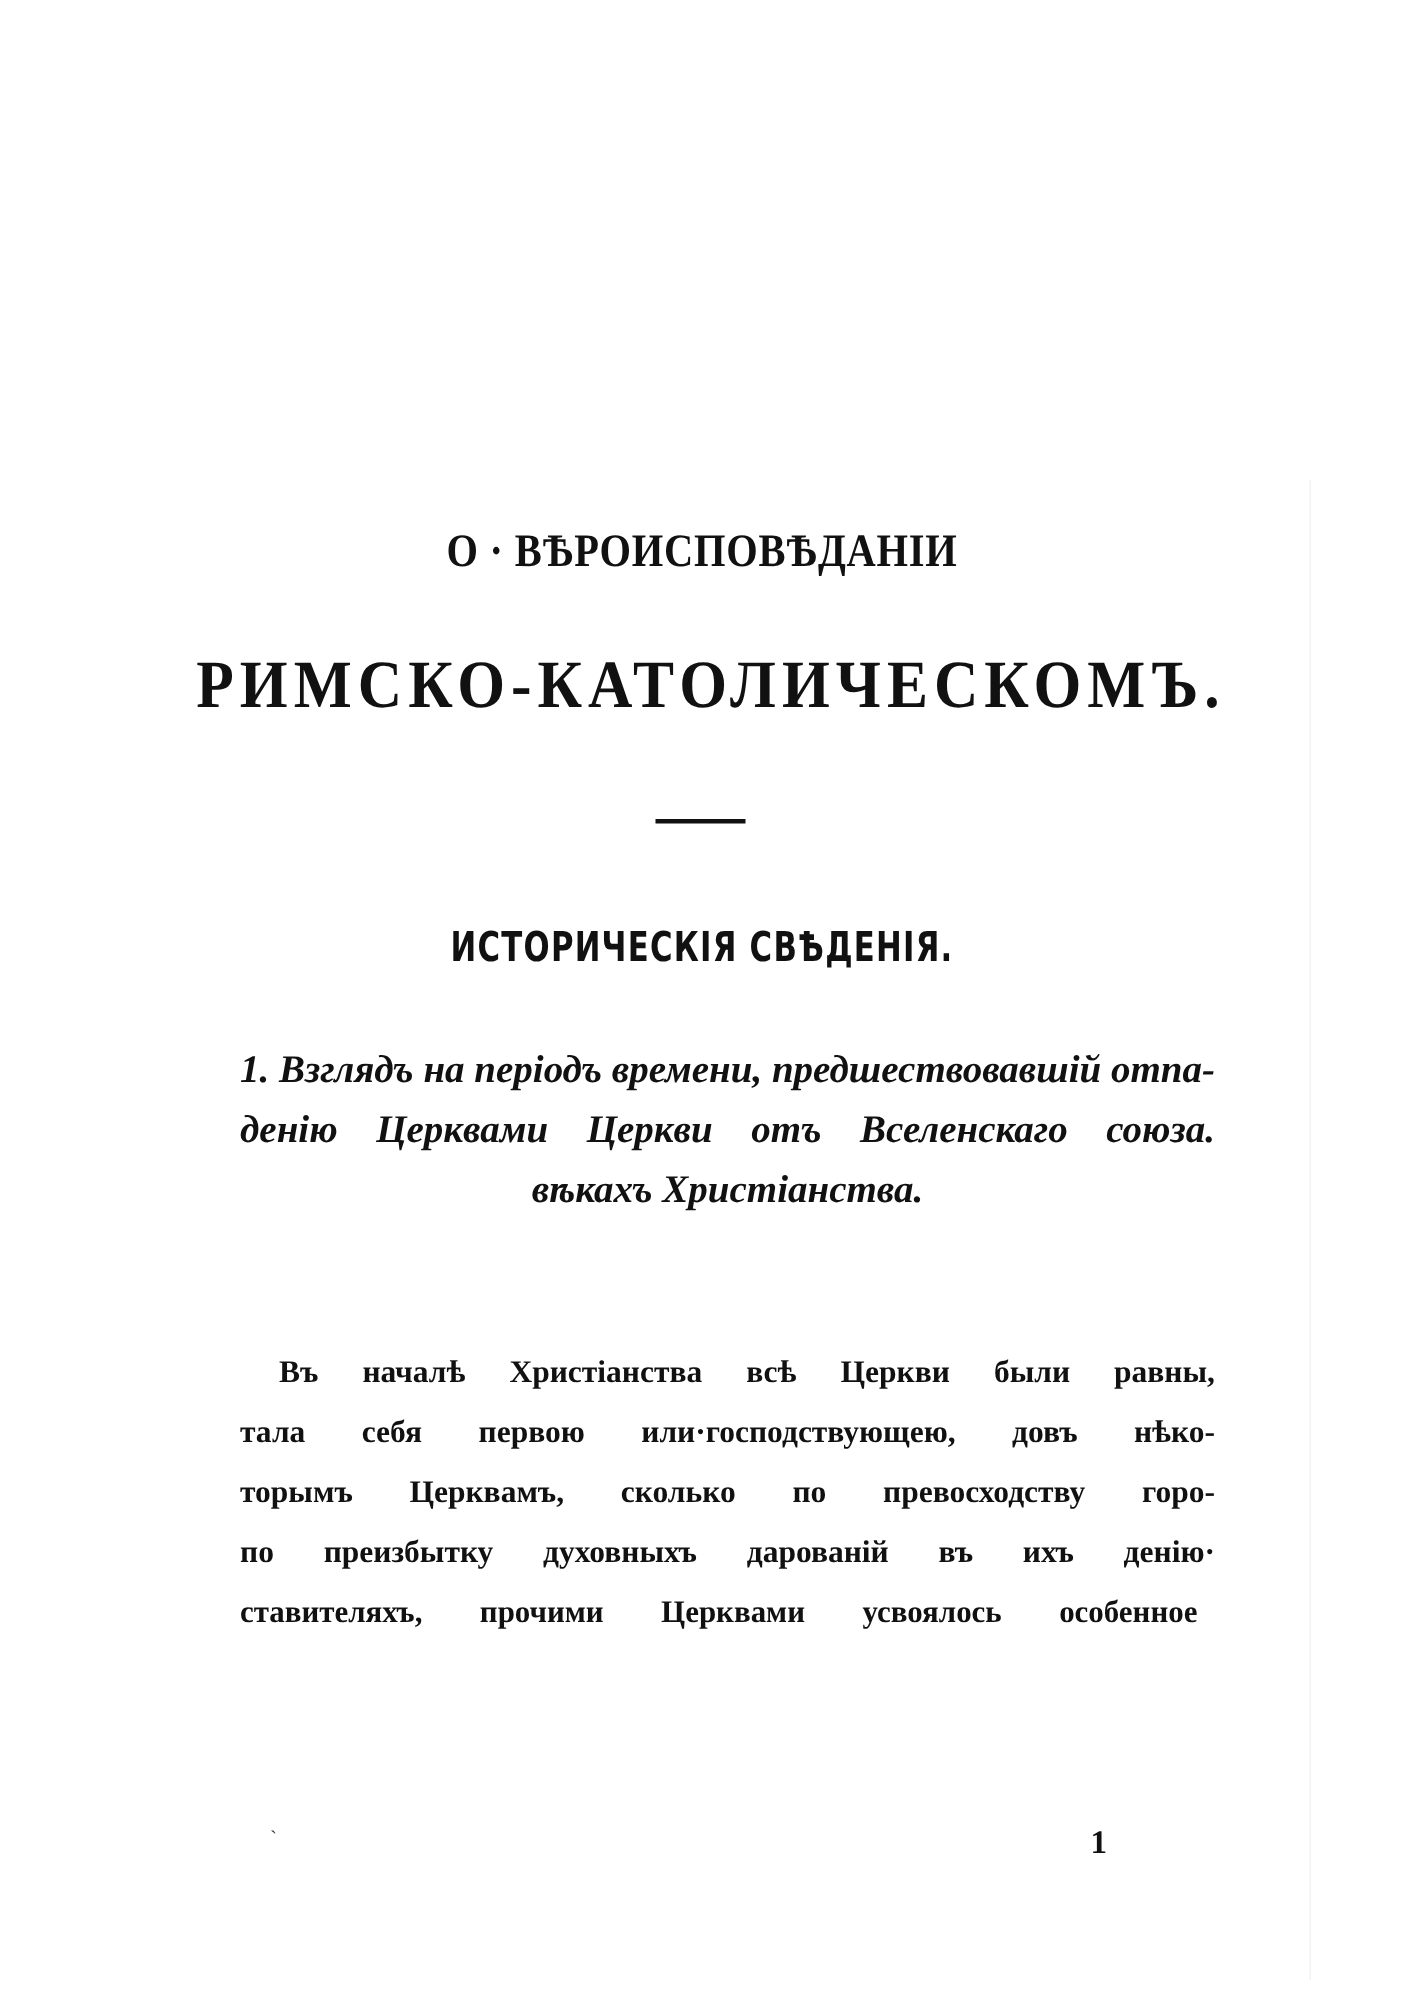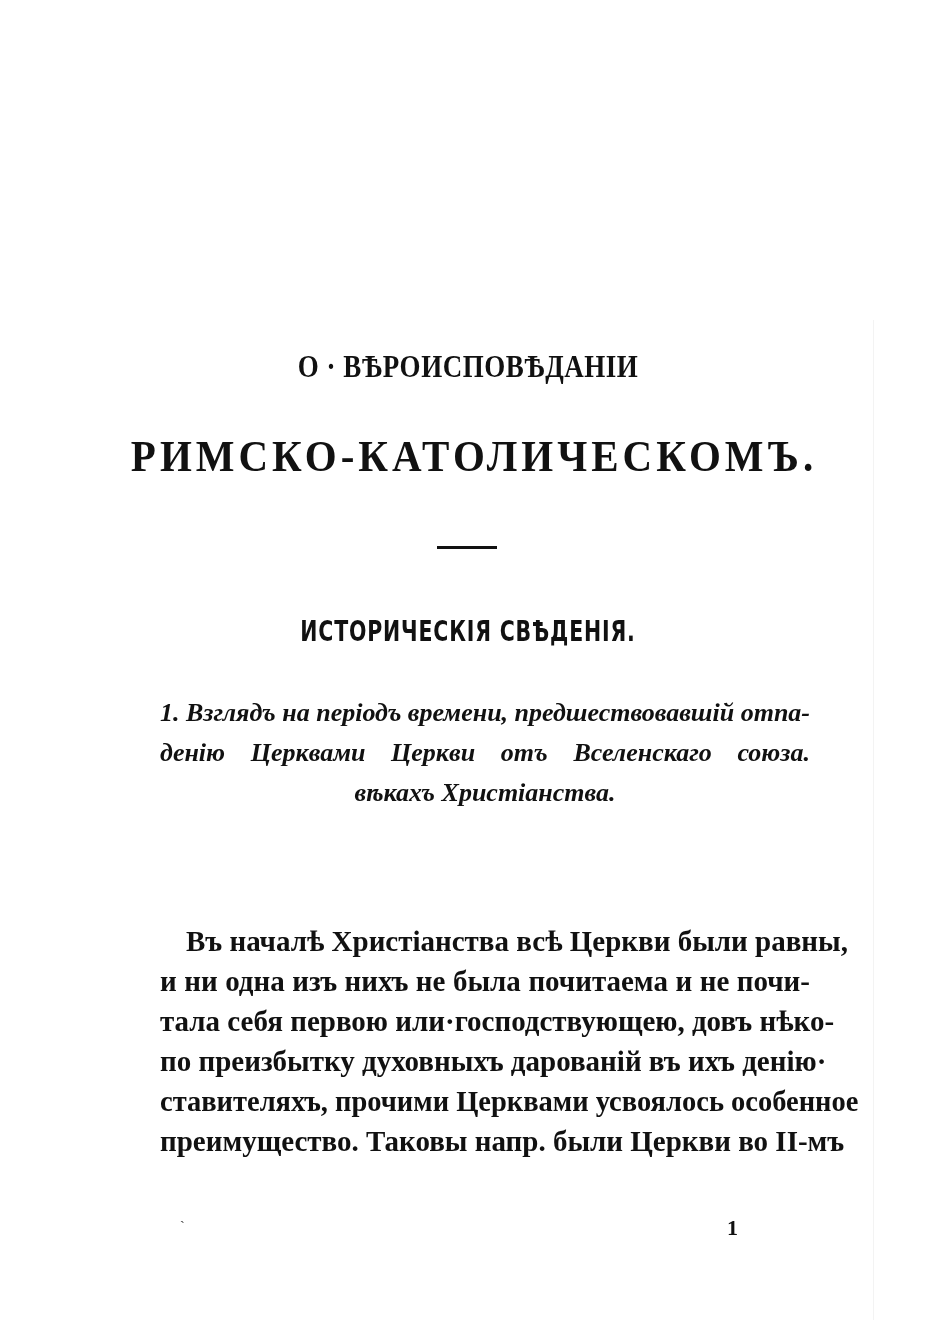--- a/index.html
+++ b/index.html
@@ -86,24 +86,24 @@
     .sub-heading .line.center {
       text-align: right;
       text-align-last: center;
     }
     .sub-heading .num {
       font-style: italic;
     }
     .body-text {
       position: absolute;
       left: 160px; width: 650px;
-      top: 921px;
+      top: 894px;
       font-family: "Liberation Serif", serif;
       font-weight: bold;
-      font-size: 29px;
+      font-size: 21px;
       line-height: 40px;
     }
     .body-text .line {
       display: block;
       white-space: nowrap;
       text-align: justify;
       text-align-last: justify;
       transform-origin: left center;
     }
     .body-text .line.indent {
@@ -137,22 +137,21 @@
   <div class="section-heading">ИСТОРИЧЕСКІЯ СВѢДЕНІЯ.</div>
 
   <div class="sub-heading">
     <span class="line"><span class="num">1.</span><span> Взглядъ на періодъ времени, предшествовавшій отпа-</span></span>
     <span class="line">денію Церквами Церкви отъ Вселенскаго союза.</span>
     <span class="line center">вѣкахъ Христіанства.</span>
   </div>
 
   <div class="body-text">
     <span class="line indent">Въ началѣ Христіанства всѣ Церкви были равны,</span>
-    <span class="line">и ни одна изъ нихъ не была почитаема и не почи-</span>
     <span class="line">тала себя первою или·господствующею, довъ нѣко-</span>
+    <span class="line">торымъ Церквамъ, сколько по превосходству горо-</span>
     <span class="line">по преизбытку духовныхъ дарованій въ ихъ денію·</span>
     <span class="line" style="transform: scaleX(0.982); transform-origin: left center;">ставителяхъ, прочими Церквами усвоялось особенное</span>
-    <span class="line">преимущество. Таковы напр. были Церкви во II-мъ</span>
   </div>
 
   <div class="tick-mark">ˏ</div>
   <div class="page-number">1</div>
 </div>
 
 </body></html>

